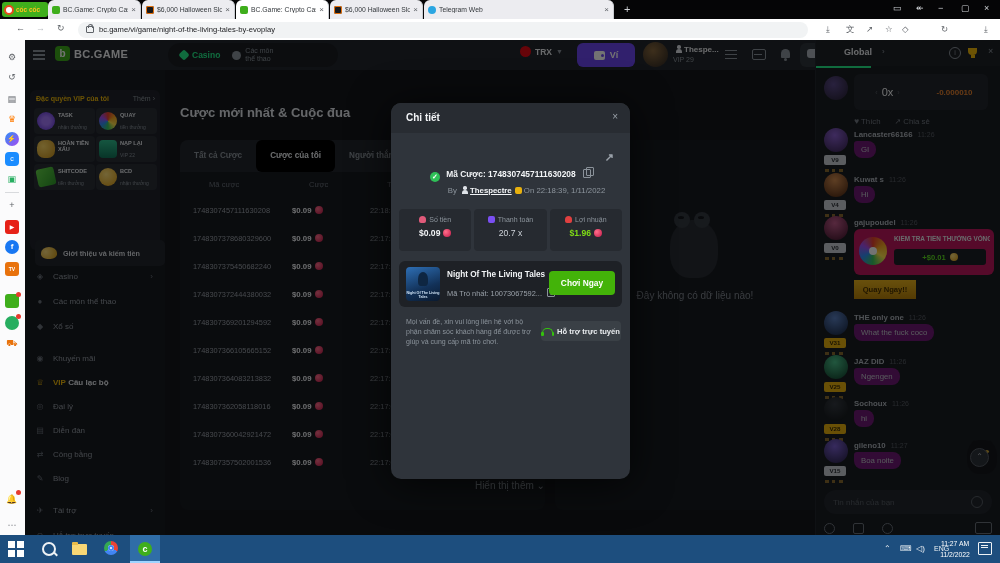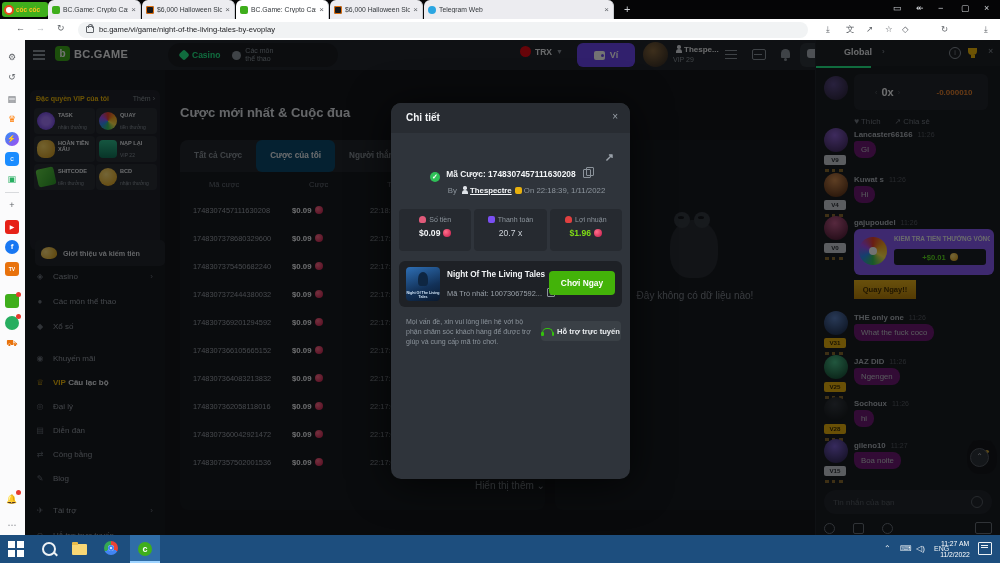--- a/index.html
+++ b/index.html
@@ -126,21 +126,21 @@
   .mi .mico{width:10px;text-align:center;color:#6a727b;font-size:8px}
   .mi .arr{margin-left:auto;color:#6a727b;font-size:8px;padding-right:4px}
   .mi .vipp{color:#f0b90b;font-weight:bold}
   .mi .lbl2{color:#e4e8ec;font-weight:bold}
 
   
   #mtitle{position:absolute;left:155px;top:65px;color:#dfe3e8;font-size:13px;font-weight:bold}
   #betcard{position:absolute;left:155px;top:100px;width:365px;height:370px;background:#181b20;border-radius:8px}
   #bettabs{position:absolute;left:0;top:0;width:365px;height:32px;background:#23272d;border-radius:8px 8px 0 0;display:flex;align-items:center}
   .btab{padding:0 14px;height:32px;line-height:32px;color:#8d959d;font-size:8.2px;font-weight:bold}
-  .btab.on{background:#0c4a6e;color:#eef1f4;border-radius:6px;height:32px}
+  .btab.on{background:#000000;color:#eef1f4;border-radius:6px;height:32px}
   #colhdr{position:absolute;left:0;top:32px;width:365px;height:24px;display:flex;align-items:center;color:#6a727b;font-size:7.6px}
   #colhdr .h1{margin-left:29px;width:100px}
   #colhdr .h2{width:66px;margin-left:0}
   #colhdr .h3{margin-left:12px}
   #rows{position:absolute;left:0;top:56px;width:365px}
   .tr{height:28px;display:flex;align-items:center}
   .tr .cid{margin-left:13px;width:99px;overflow:hidden;white-space:nowrap;color:#9aa1a9;font-size:7.4px}
   .tr .cbet{width:66px;display:flex;align-items:center;gap:3px;color:#eef1f4;font-size:7.8px;font-weight:bold}
   .coin{width:8px;height:8px;border-radius:50%;background:radial-gradient(circle at 35% 35%,#ff6e8a,#c21848);display:inline-block}
   .tr .ctime{margin-left:12px;color:#8d959d;font-size:7.4px}
@@ -156,21 +156,21 @@
   #chathead{position:absolute;left:0;top:0;width:185px;height:26px;background:#1e2227}
   #chathead .gname{position:absolute;left:28px;top:7px;color:#e9ecef;font-size:9px;font-weight:bold}
   #chathead .gchev{position:absolute;left:66px;top:7px;color:#8d959d;font-size:8px}
   .info-ic{position:absolute;left:133px;top:7px;width:10px;height:10px;border:1px solid #8d959d;border-radius:50%;color:#8d959d;font-size:7px;text-align:center;line-height:10px}
   .cup{position:absolute;left:152px;top:8px;width:9px;height:7px;background:#f0b90b;border-radius:0 0 4px 4px}
   .cup:after{content:'';position:absolute;left:2.5px;bottom:-3px;width:4px;height:3px;background:#f0b90b}
   #chathead .x{position:absolute;left:172px;top:6px;color:#8d959d;font-size:9px}
   #unread{position:absolute;left:0;top:26px;width:55px;height:2px;background:#24ee89}
   #pincard{position:absolute;left:38px;top:34px;width:134px;height:36px;background:#23272e;border-radius:6px;display:flex}
   #pincard .half{flex:1;display:flex;align-items:center;justify-content:center;gap:4px}
-  #pincard .mult{color:#f2f4f6;font-weight:bold;font-size:11px}
+  #pincard .mult{color:#f2f4f6;font-weight:normal;font-size:11px}
   #pincard .sarr{color:#565d64;font-size:7px}
   #pincard .neg{color:#e5812f;font-weight:bold;font-size:8px}
   #pinav{position:absolute;left:8px;top:36px;width:24px;height:24px;border-radius:50%;background:radial-gradient(circle at 40% 35%,#5b4a8a,#241f30)}
   #likerow{position:absolute;left:38px;top:76px;color:#737b84;font-size:7.8px;display:flex;gap:14px;align-items:center}
   #likerow .hrt{color:#737b84;font-size:8.5px}
   .msg{position:absolute;left:0;width:185px}
   .msg .av{position:absolute;left:8px;top:0;width:24px;height:24px;border-radius:50%}
   .msg .badge{position:absolute;left:8px;top:27px;width:22px;height:10px;border-radius:2px;font-size:6.2px;font-weight:bold;text-align:center;line-height:10px}
   .badge.gray{background:#c9ced4;color:#2b2f35}
   .badge.gold{background:#e9b10e;color:#3a2c05}
@@ -178,21 +178,21 @@
   .msg .nm{position:absolute;left:38px;top:2px;color:#aeb5bc;font-size:7.8px;font-weight:bold;white-space:nowrap}
   .msg .tm{color:#565d64;font-weight:normal;font-size:7px;margin-left:5px}
   .msg .bub{position:absolute;left:38px;top:13px;background:#701a75;border-radius:3px 8px 8px 8px;padding:4px 7px;color:#c2c8ce;font-size:7.8px;white-space:nowrap}
   .av1{background:radial-gradient(circle at 45% 30%,#8a5fd0,#33214a)}
   .av2{background:radial-gradient(circle at 45% 30%,#d08a4f,#46230f)}
   .av3{background:radial-gradient(circle at 45% 30%,#c05a8a,#3c1228)}
   .av4{background:radial-gradient(circle at 45% 30%,#5a7fc0,#15233c)}
   .av5{background:radial-gradient(circle at 45% 30%,#4ac08a,#0f3c28)}
   .av6{background:radial-gradient(circle at 45% 30%,#343a41,#101316)}
   .av7{background:radial-gradient(circle at 45% 30%,#7a5fd0,#241f40)}
-  #spincard{position:absolute;left:38px;top:13px;width:140px;height:46px;background:#8b5cf6;border-radius:6px}
+  #spincard{position:absolute;left:38px;top:13px;width:140px;height:46px;background:#be185d;border-radius:6px}
   #spincard .wheel{position:absolute;left:5px;top:8px;width:28px;height:28px;border-radius:50%;
       background:conic-gradient(#e8412c,#f5a623,#ffe14d,#37c45c,#2f8ef5,#a44df0,#e8412c)}
   #spincard .wheel:after{content:'';position:absolute;left:10px;top:10px;width:8px;height:8px;background:#fff;border-radius:50%}
   #spincard .st{position:absolute;left:40px;top:6px;width:96px;color:#e9ecef;font-size:6.4px;font-weight:bold;white-space:nowrap;overflow:hidden}
   #spincard .samt{position:absolute;left:40px;top:20px;width:92px;height:16px;background:#1b1f26;border-radius:3px;
       display:flex;align-items:center;justify-content:center;gap:4px;color:#5ddc20;font-size:7.6px;font-weight:bold}
   #spincard .gcoin{width:8px;height:8px;border-radius:50%;background:radial-gradient(circle at 35% 35%,#ffe07a,#d99a12)}
   #spinbtn{position:absolute;left:38px;top:64px;width:62px;height:19px;border-radius:0;
       background:linear-gradient(#e8b21c,#b9820a);color:#4a3202;font-size:7.6px;font-weight:bold;text-align:center;line-height:19px}
   .cat{position:absolute;right:4px;top:400px;width:30px;height:34px;background:#16181c;border-radius:45% 45% 40% 40%}

